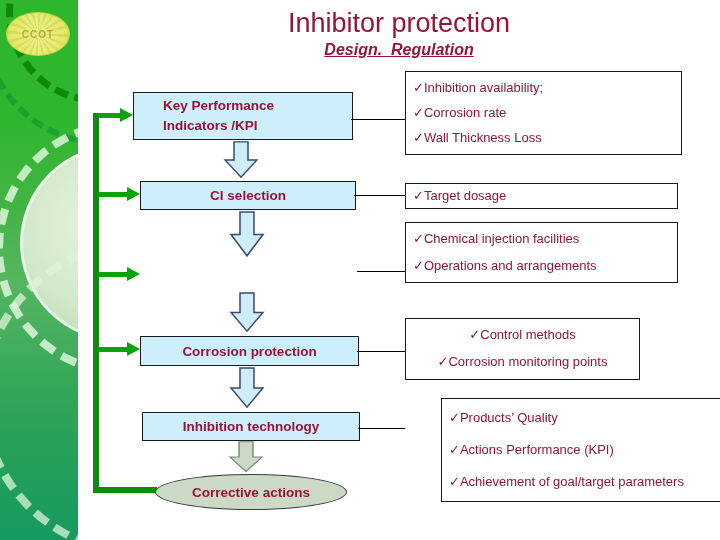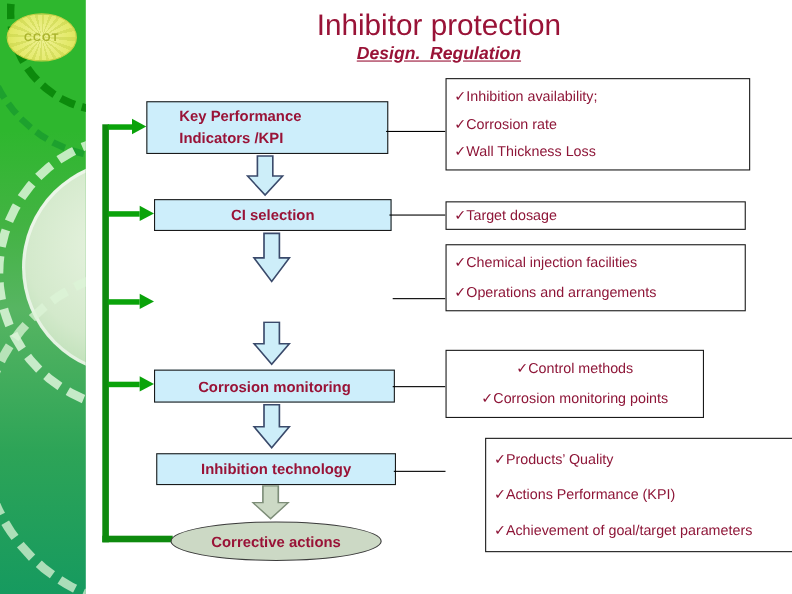--- a/index.html
+++ b/index.html
@@ -128,21 +128,21 @@
   <div class="gshaft" style="left:98px;top:347px;width:29px;"></div>
   <div class="ghead" style="left:127px;top:342px;"></div>
 
   <div class="node" id="n1">
     <span>Key Performance Indicators /KPI</span>
   </div>
   <div class="node" id="n2">
     <span>CI selection</span>
   </div>
   <div class="node" id="n4">
-    <span>Corrosion monitoring</span>
+    <span>Corrosion protection</span>
   </div>
   <div class="node" id="n5">
     <span>Inhibition technology</span>
   </div>
   <div id="ellipse">
     <span>Corrective actions</span>
   </div>
 
   <svg class="darrow" style="left:223px;top:141px;" width="36" height="38" viewBox="0 0 36 44" preserveAspectRatio="none">
     <polygon points="11,1 25,1 25,22 34,22 18,42 2,22 11,22" fill="#cdeef9" stroke="#3a4a6b" stroke-width="1.5"></polygon>

